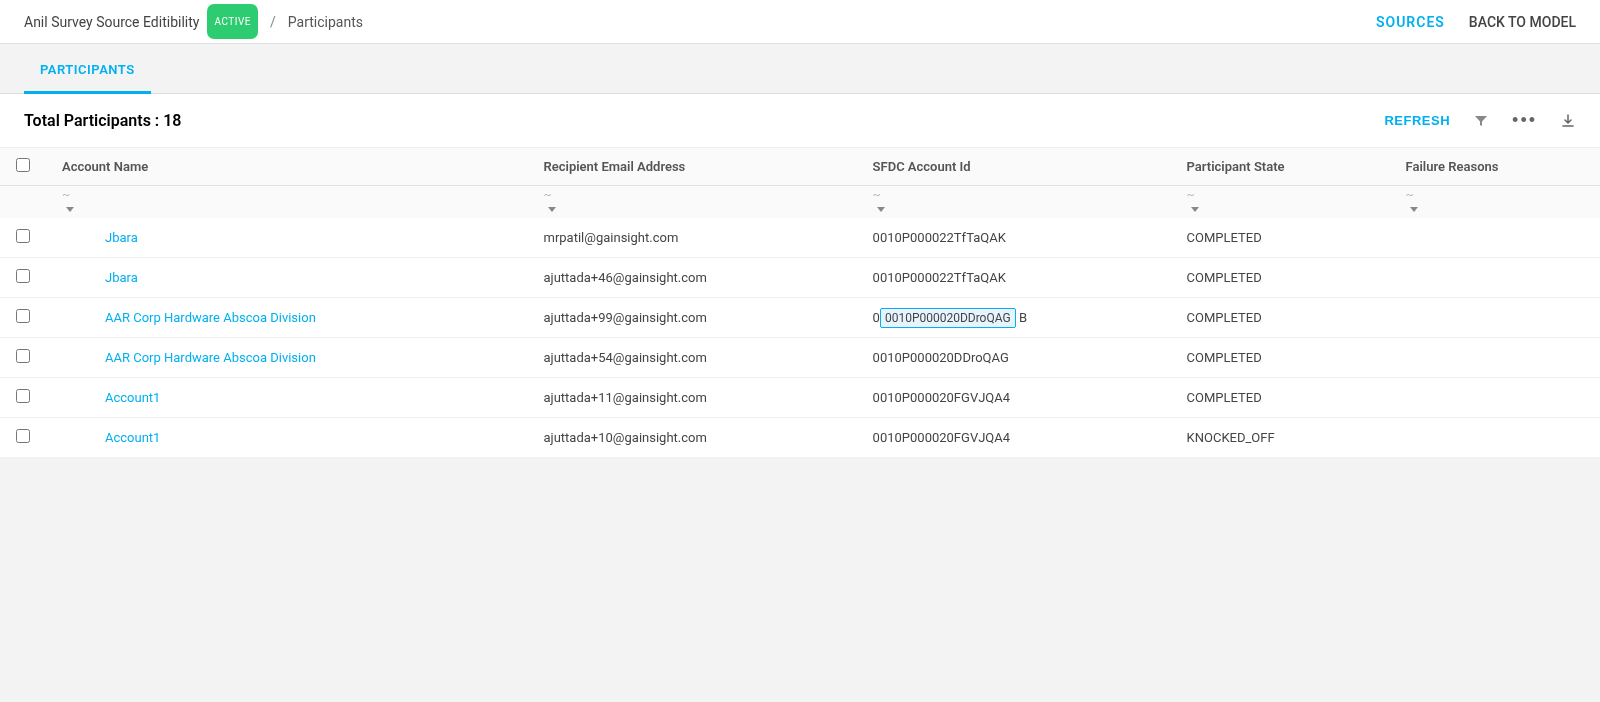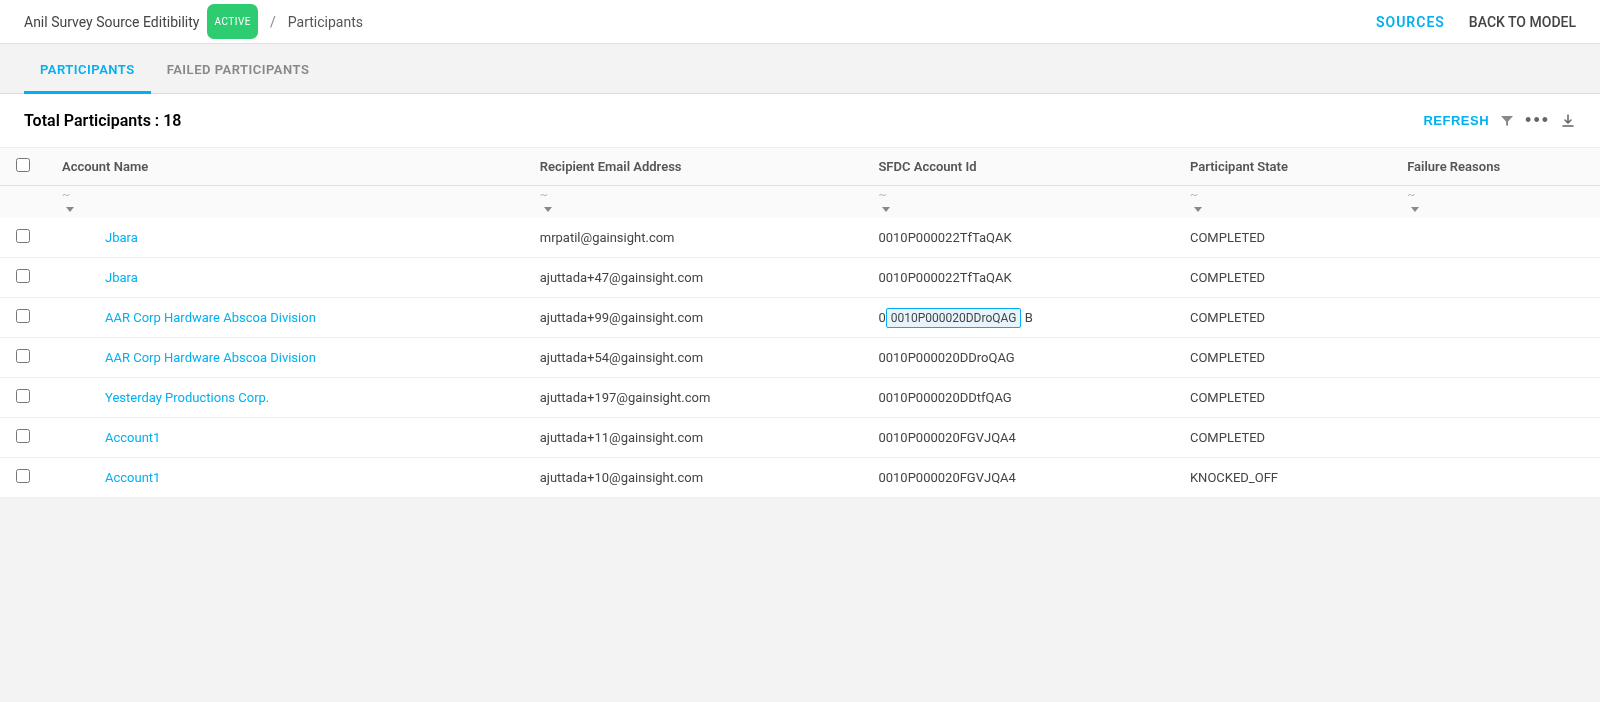--- a/index.html
+++ b/index.html
@@ -95,21 +95,21 @@
       border-bottom: 1px solid #eee;
     }
     .total-participants {
       font-size: 16px;
       font-weight: 600;
       color: #000000;
     }
     .toolbar-actions {
       display: flex;
       align-items: center;
-      gap: 10px;
+      gap: 23px;
       margin-left: 8px;
     }
     .refresh-btn {
       color: #00b0f0;
       font-size: 13px;
       font-weight: 600;
       letter-spacing: 0.5px;
       cursor: pointer;
       background: none;
       border: none;
@@ -214,23 +214,20 @@
   </div>
   <div class="top-bar-right">
     <a class="sources-link">SOURCES</a>
     <span class="back-to-model-link">BACK TO MODEL</span>
   </div>
 </div>
 
 <div class="tab-bar">
   <div class="tab active">
     <span>PARTICIPANTS</span>
-  </div>
-  <div class="tab">
-    <span>FAILED PARTICIPANTS</span>
   </div>
 </div>
 
 <div class="main-content">
 
   <div class="toolbar-row">
     <span class="total-participants">Total Participants : 18</span>
     <div class="toolbar-actions">
       <button class="refresh-btn">REFRESH</button>
       <button class="icon-btn">
@@ -288,46 +285,38 @@
             <td class="checkbox-col"><input type="checkbox" style=""></td>
             <td><span class="account-link">Jbara</span></td>
             <td>mrpatil@gainsight.com</td>
             <td>0010P000022TfTaQAK</td>
             <td>COMPLETED</td>
             <td></td>
           </tr>
           <tr>
             <td class="checkbox-col"><input type="checkbox" style=""></td>
             <td><span class="account-link">Jbara</span></td>
-            <td>ajuttada+47@gainsight.com</td>
+            <td>ajuttada+46@gainsight.com</td>
             <td>0010P000022TfTaQAK</td>
             <td>COMPLETED</td>
             <td></td>
           </tr>
           <tr>
             <td class="checkbox-col"><input type="checkbox" style=""></td>
             <td><span class="account-link">AAR Corp Hardware Abscoa Division</span></td>
             <td>ajuttada+99@gainsight.com</td>
             <td>0<span class="highlighted-cell">0010P000020DDroQAG</span> B</td>
             <td>COMPLETED</td>
             <td></td>
           </tr>
           <tr>
             <td class="checkbox-col"><input type="checkbox" style=""></td>
             <td><span class="account-link">AAR Corp Hardware Abscoa Division</span></td>
             <td>ajuttada+54@gainsight.com</td>
             <td>0010P000020DDroQAG</td>
-            <td>COMPLETED</td>
-            <td></td>
-          </tr>
-          <tr>
-            <td class="checkbox-col"><input type="checkbox" style=""></td>
-            <td><span class="account-link">Yesterday Productions Corp.</span></td>
-            <td>ajuttada+197@gainsight.com</td>
-            <td>0010P000020DDtfQAG</td>
             <td>COMPLETED</td>
             <td></td>
           </tr>
           <tr>
             <td class="checkbox-col"><input type="checkbox" style=""></td>
             <td><span class="account-link">Account1</span></td>
             <td>ajuttada+11@gainsight.com</td>
             <td>0010P000020FGVJQA4</td>
             <td>COMPLETED</td>
             <td></td>

